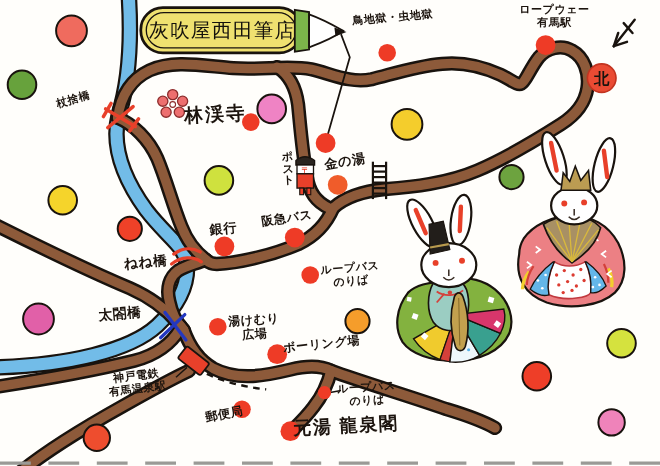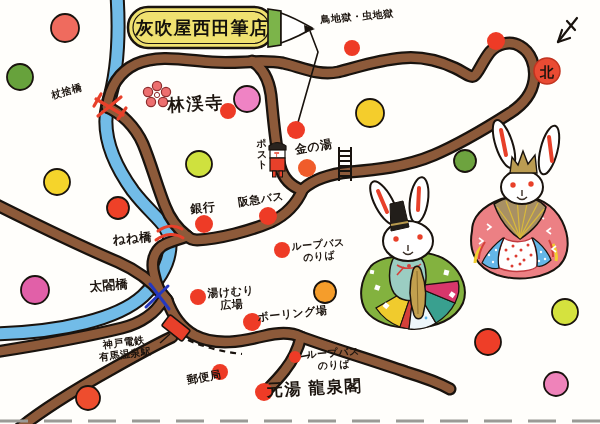--- a/index.html
+++ b/index.html
@@ -11,21 +11,21 @@
   .lbl{
     position:absolute;color:#1c140e;font-weight:700;line-height:1.15;
     white-space:pre-line;transform-origin:left top;letter-spacing:0.5px;
   }
   .lbl.small{font-size:10px;}
   .lbl.med{font-size:11px;}
   .lbl.big{font-size:17px;letter-spacing:2px;}
   .lbl.center{text-align:center;}
   .banner-text{
     position:absolute;left:134px;top:16px;width:136px;text-align:center;
-    font-size:18px;font-weight:700;color:#14110c;letter-spacing:1px;
+    font-size:18px;font-weight:400;color:#14110c;letter-spacing:1px;
   }
 </style>
 </head>
 <body>
 
 <div class="stage">
 
 <svg width="600" height="424" viewBox="0 0 600 424">
 
   <g>
@@ -274,20 +274,22 @@
     <circle cx="513" cy="185" r="2.7" fill="#e8402a"></circle>
         <circle cx="531" cy="184" r="2.7" fill="#e8402a"></circle>
     <line x1="522" y1="190" x2="522" y2="196" stroke="#3a2e26" stroke-width="1.4"></line>
     <path d="M 517,197 q 5,5 10,0" fill="none" stroke="#3a2e26" stroke-width="1.4"></path>
   </g>
 </svg>
 
 <div class="banner-text">灰吹屋西田筆店</div>
 
 <div class="lbl small" style="left:320px;top:14px;transform:rotate(-5deg);">鳥地獄・虫地獄</div>
+<div class="lbl small center" style="left:468px;top:4px;width:72px;">ロープウェー
+有馬駅</div>
 <div class="lbl big" style="left:167px;top:96px;transform:rotate(-3deg);">林渓寺</div>
 <div class="lbl small" style="left:50px;top:90px;transform:rotate(-16deg);">杖捨橋</div>
 <div class="lbl small" style="left:256px;top:139px;line-height:1.05;transform:rotate(-3deg);">ポ
 ス
 ト</div>
 <div class="lbl med" style="left:294px;top:144px;font-size:12px;transform:rotate(-10deg);">金の湯</div>
 <div class="lbl med" style="left:190px;top:203px;font-size:12px;transform:rotate(-5deg);">銀行</div>
 <div class="lbl med" style="left:237px;top:196px;transform:rotate(-8deg);">阪急バス</div>
 <div class="lbl small center" style="left:291px;top:241px;transform:rotate(-5deg);">ループバス
 のりば</div>

